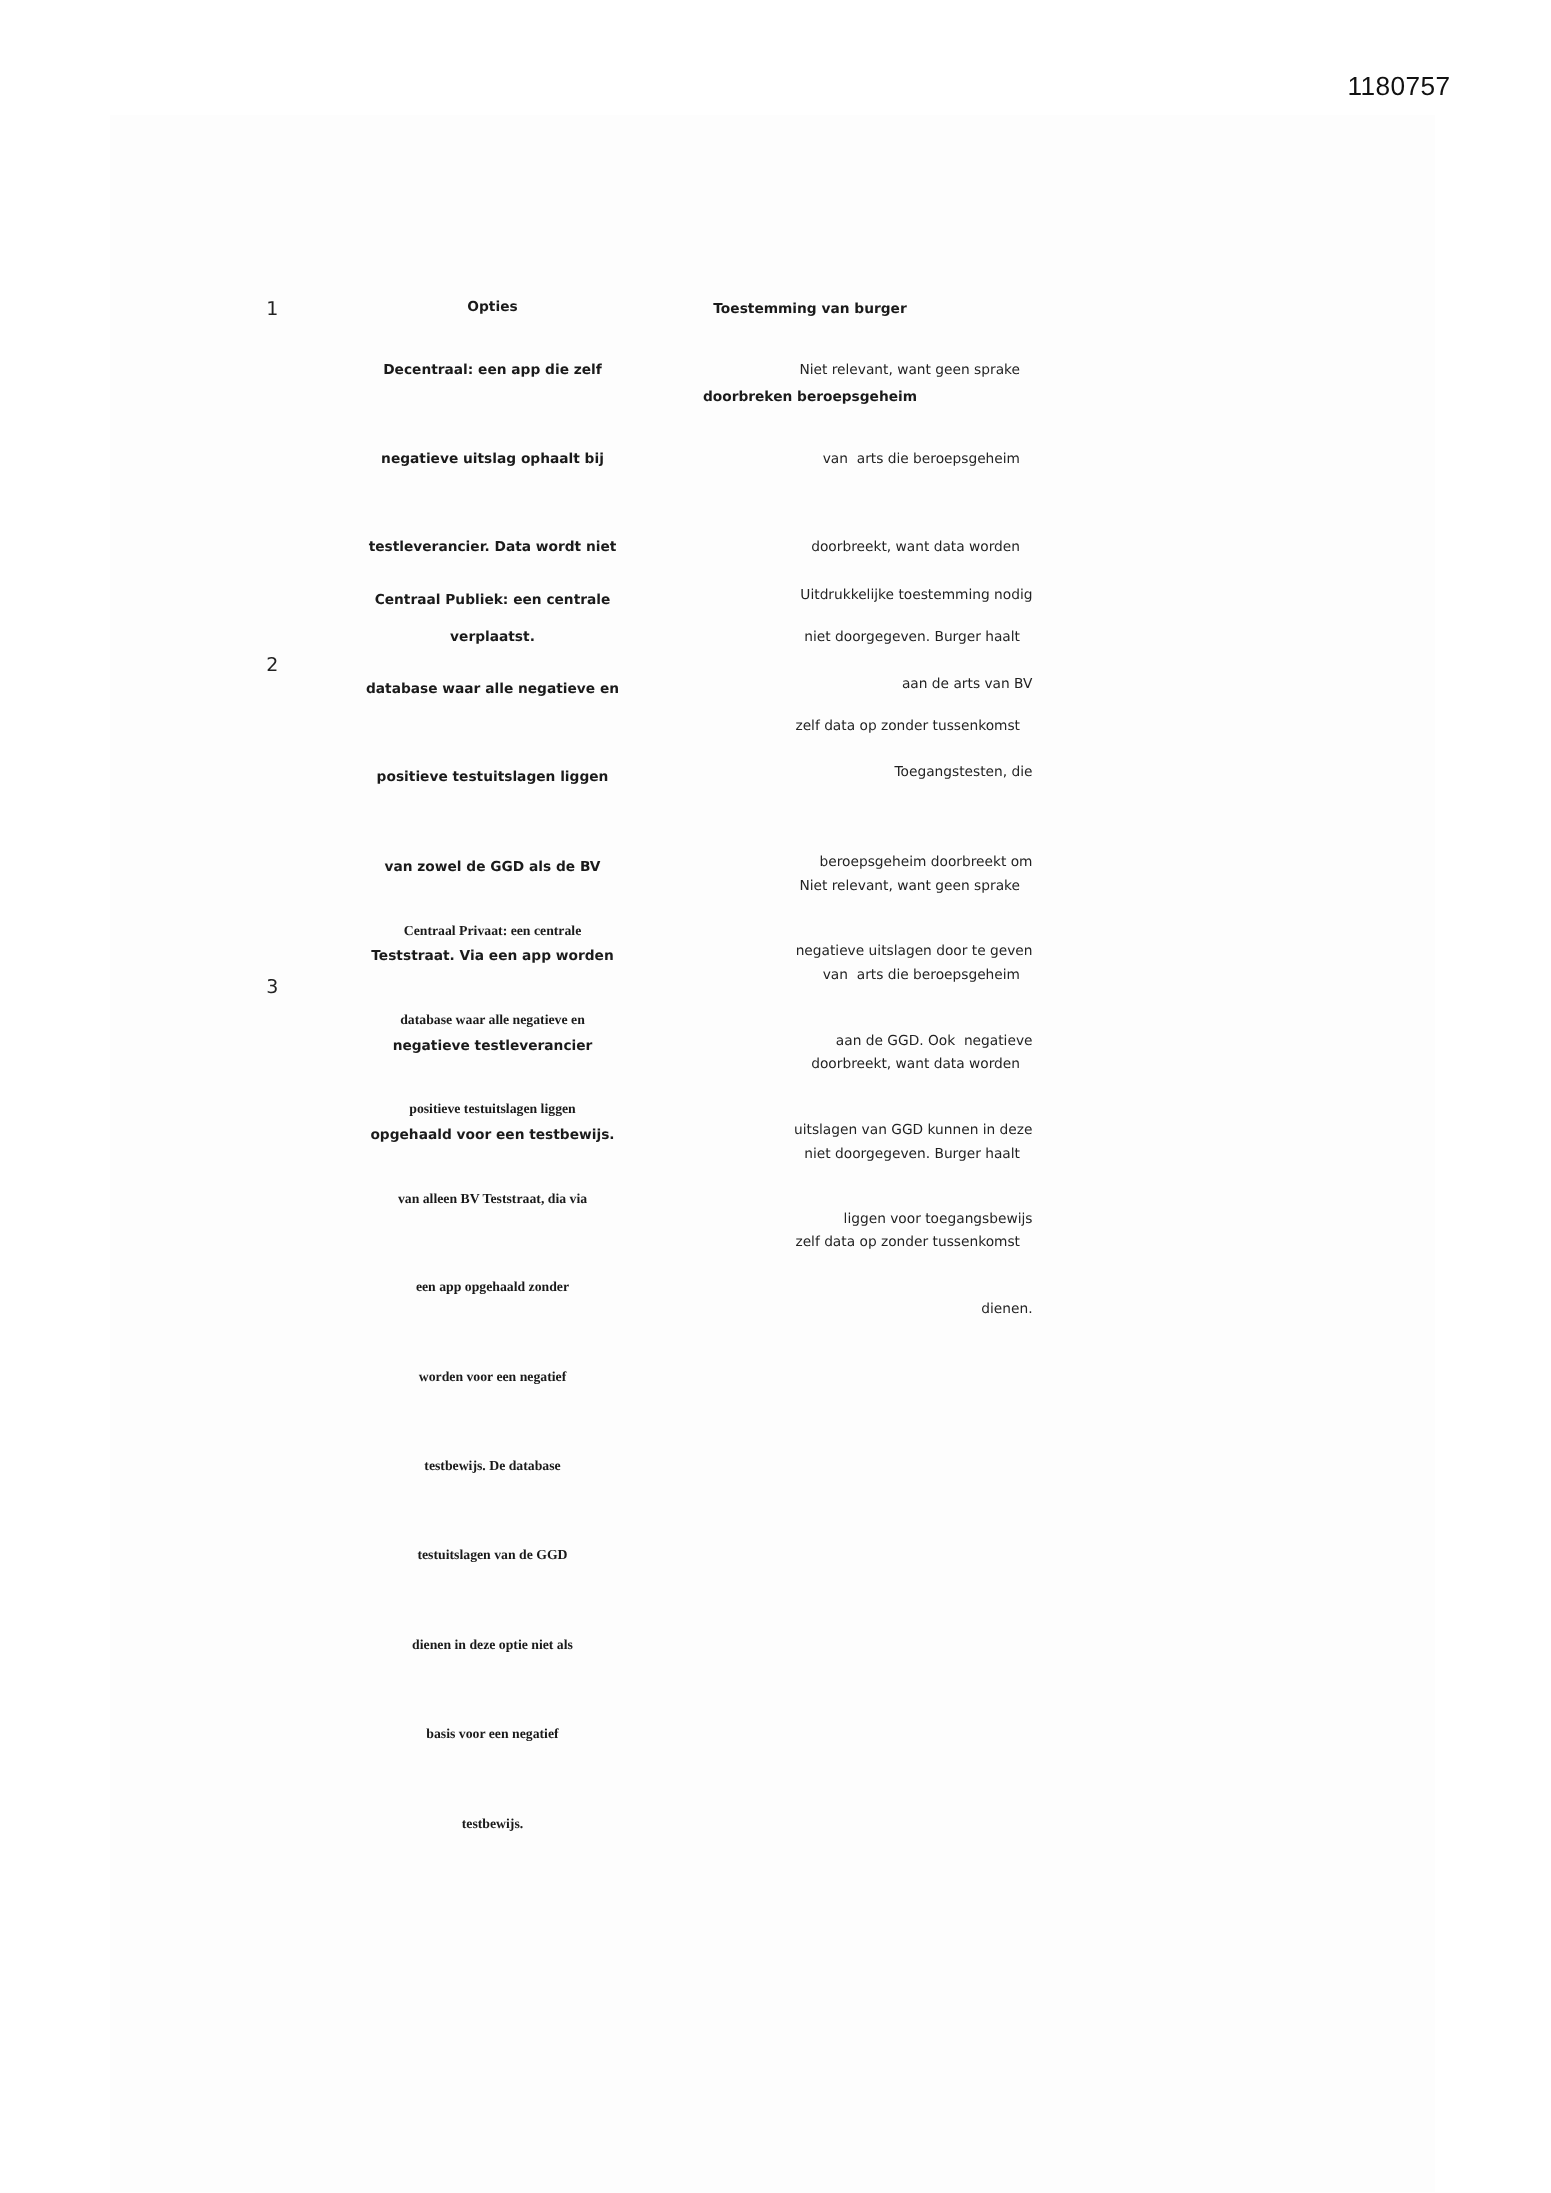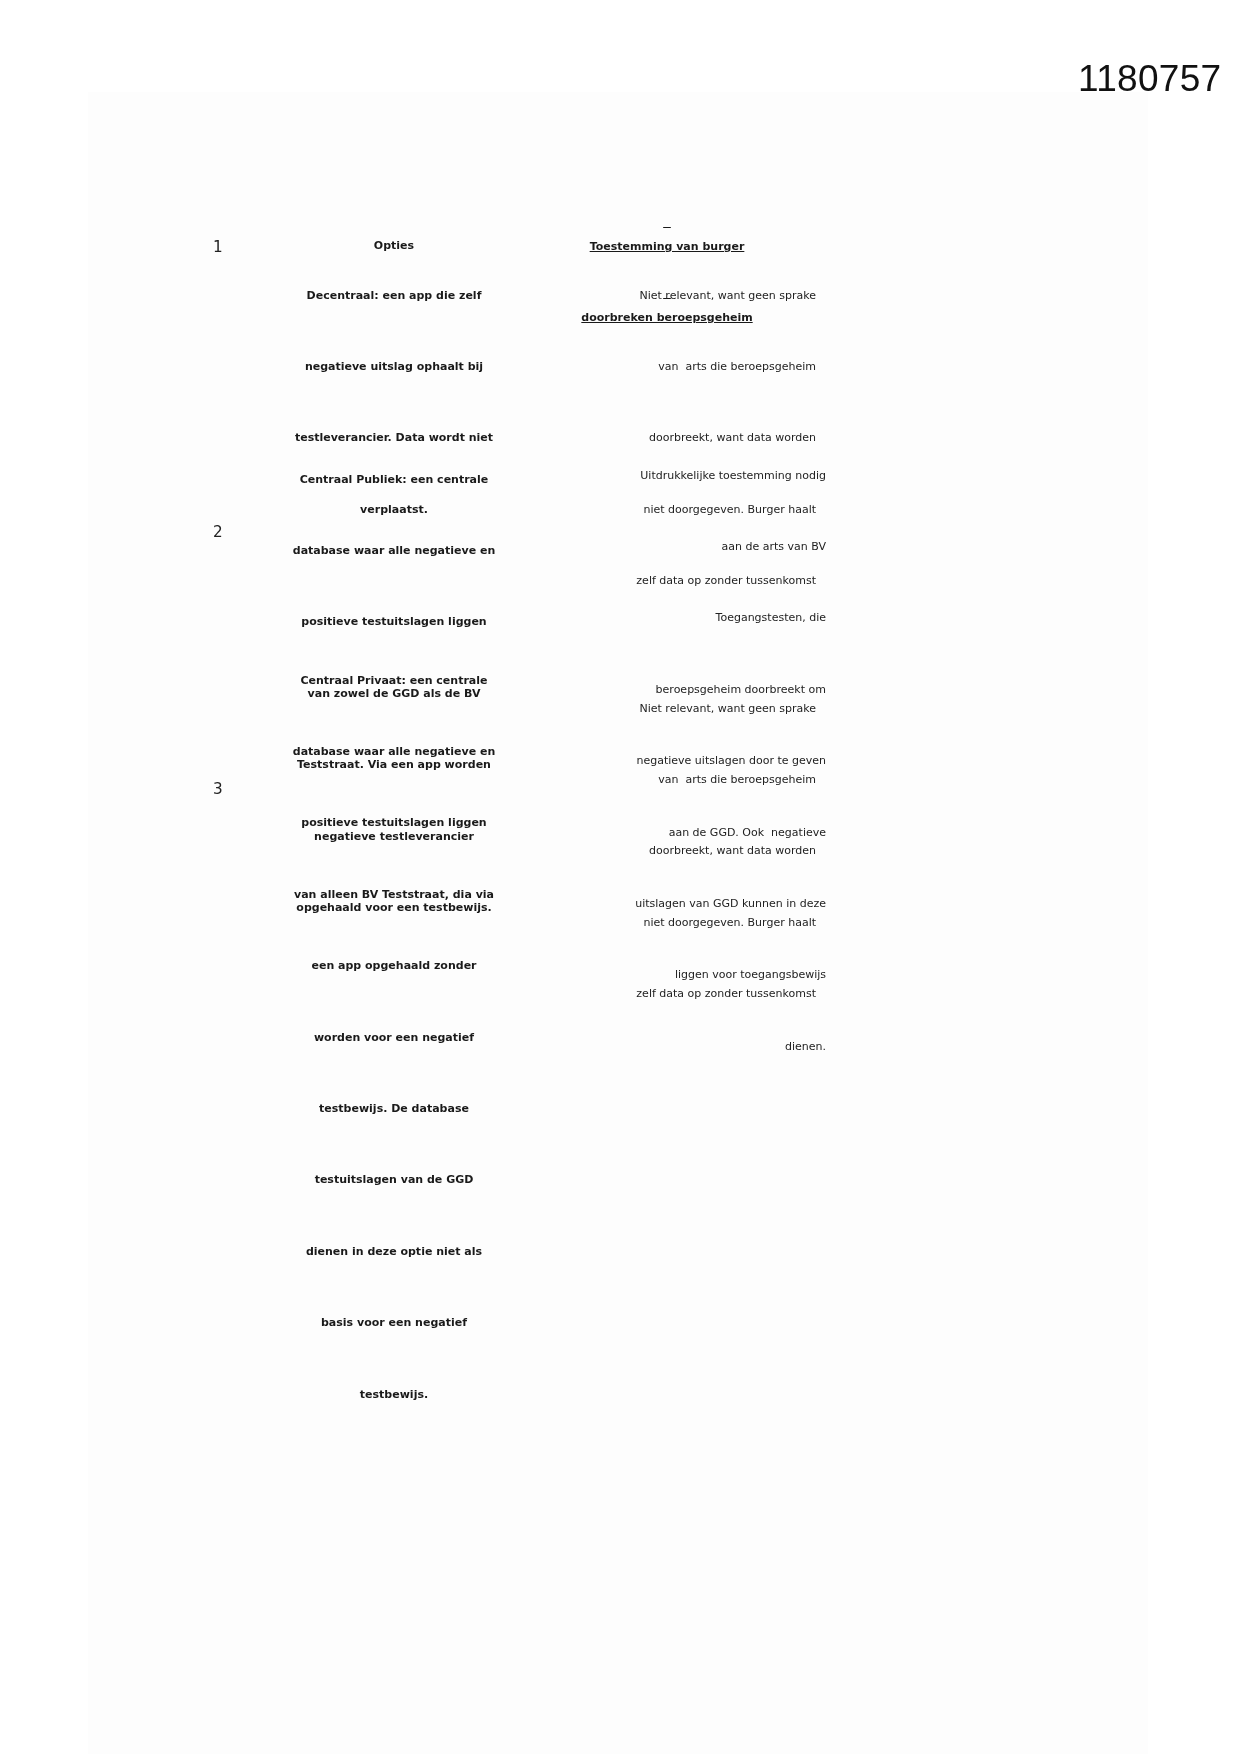--- a/index.html
+++ b/index.html
@@ -5,21 +5,21 @@
   html, body { margin: 0; padding: 0; }
   body {
     width: 1241px; height: 1754px; background: #ffffff; position: relative;
     overflow: hidden; font-family: "Liberation Sans", sans-serif; color: #1a1a1a;
   }
   .page-tint {
     position: absolute; left: 88px; top: 92px; width: 1060px; height: 1662px;
     background: #fdfdfd;
   }
   .doc-id {
-    position: absolute; left: 1078px; top: 58px; font-size: 37px; color: #111;
+    position: absolute; left: 1078px; top: 58px; font-size: 21px; color: #111;
     font-family: "Liberation Sans", sans-serif; letter-spacing: 0.3px;
   }
   .cell {
     position: absolute; font-family: "DejaVu Sans", sans-serif; font-size: 11px;
     line-height: 23.8px; white-space: pre; color: #222;
   }
   .bold { font-weight: bold; color: #1a1a1a; }
   .center { text-align: center; }
   .left { text-align: right; }
   .line { display: block; }
@@ -30,21 +30,21 @@
 </head>
 <body>
 
 <div class="page-tint"></div>
 
 <div class="doc-id">1180757</div>
 
 <div class="cell bold center" style="left:260px; top:186px; width:268px;">
   <span class="line">Opties</span>
 </div>
-<div class="cell bold center" style="left:527px; top:187px; width:280px;text-decoration:underline;">
+<div class="cell bold center" style="left:508px; top:187px; width:280px;">
   <span class="line">Toestemming van burger</span>
   <span class="line">doorbreken beroepsgeheim</span>
 </div>
 
 <div class="rownum" style="left:213px; top:238px;">1</div>
 <div class="cell bold center" style="left:255px; top:236px; width:278px;">
   <span class="line">Decentraal: een app die zelf</span>
   <span class="line">negatieve uitslag ophaalt bij</span>
   <span class="line">testleverancier. Data wordt niet</span>
   <span class="line">verplaatst.</span>
@@ -73,21 +73,21 @@
   <span class="line">Toegangstesten, die</span>
   <span class="line">beroepsgeheim doorbreekt om</span>
   <span class="line">negatieve uitslagen door te geven</span>
   <span class="line">aan de GGD. Ook  negatieve</span>
   <span class="line">uitslagen van GGD kunnen in deze</span>
   <span class="line">liggen voor toegangsbewijs</span>
   <span class="line">dienen.</span>
 </div>
 
 <div class="rownum" style="left:213px; top:780px;">3</div>
-<div class="cell bold center" style="left:255px; top:621px; width:278px;">
+<div class="cell bold center" style="left:255px; top:686px; width:278px;font-family:Liberation Serif, serif;">
   <span class="line">Centraal Privaat: een centrale</span>
   <span class="line">database waar alle negatieve en</span>
   <span class="line">positieve testuitslagen liggen</span>
   <span class="line">van alleen BV Teststraat, dia via</span>
   <span class="line">een app opgehaald zonder</span>
   <span class="line">worden voor een negatief</span>
   <span class="line">testbewijs. De database</span>
   <span class="line">testuitslagen van de GGD</span>
   <span class="line">dienen in deze optie niet als</span>
   <span class="line">basis voor een negatief</span>

